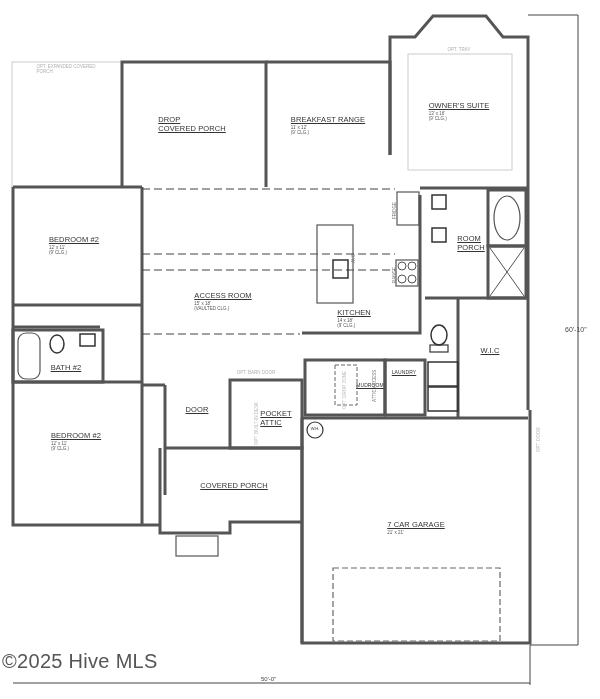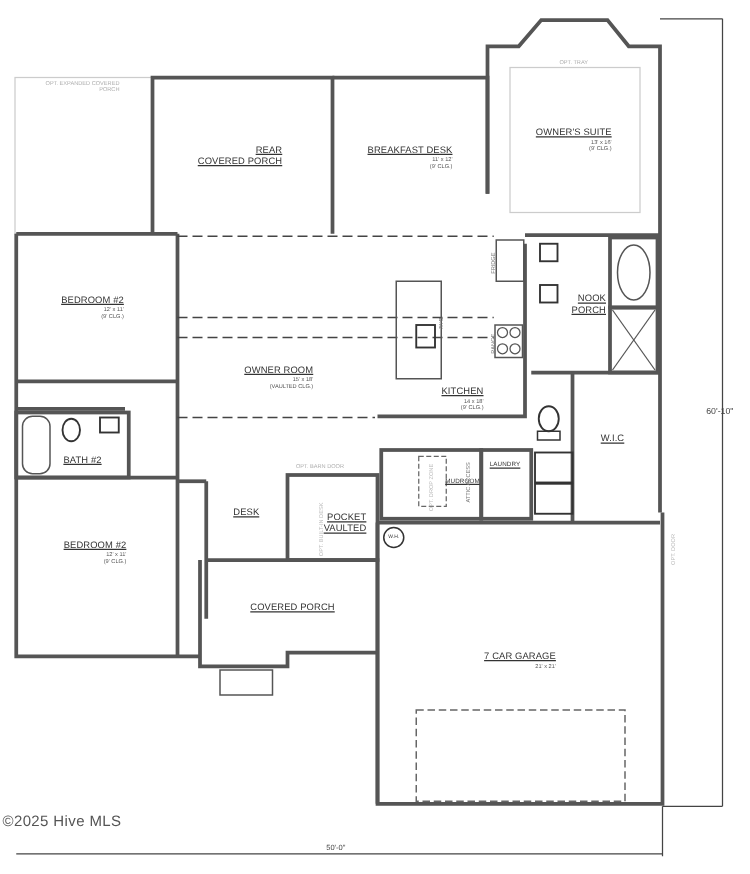--- a/index.html
+++ b/index.html
@@ -1,26 +1,26 @@
 <!DOCTYPE html>
 <html><head>
 <meta charset="utf-8">
 <style>
   html, body { margin: 0; padding: 0; background: #ffffff; }
   body { width: 600px; height: 699px; overflow: hidden; position: relative;
          font-family: "Liberation Sans", sans-serif; color: #333; }
   svg { position: absolute; left: 0; top: 0; }
-  .lbl { position: absolute; text-align: right; transform: translateX(-50%); white-space: nowrap; line-height: 1.15; }
+  .lbl { position: absolute; text-align: left; transform: translateX(-50%); white-space: nowrap; line-height: 1.15; }
   .rn { font-size: 7.5px; text-decoration: underline; color: #333; letter-spacing: 0.1px; }
   .rd { font-size: 4.5px; color: #555; }
   .opt { font-size: 4.5px; color: #b0b0b0; }
   .vert { position: absolute; font-size: 4.5px; color: #777; white-space: nowrap; transform-origin: left top; }
   .vertopt { color: #bbb; }
   .dim { position: absolute; font-size: 7px; color: #444; }
-  .wm { position: absolute; left: 2px; top: 650px; font-size: 12px; color: #555; letter-spacing: 0.3px; }
+  .wm { position: absolute; left: 2px; top: 650px; font-size: 20px; color: #555; letter-spacing: 0.3px; }
 </style>
 </head>
 <body>
 
 <svg width="600" height="699" viewBox="0 0 600 699">
   <g fill="none" stroke="#555" stroke-width="3">
 
     <rect x="12" y="62" width="110" height="125" stroke="#ccc" stroke-width="1"></rect>
 
     <polyline points="122,187 122,62 266,62 266,187"></polyline>
@@ -116,78 +116,78 @@
     <line x1="528" y1="15" x2="578" y2="15"></line>
     <line x1="530" y1="645" x2="578" y2="645"></line>
     <line x1="13" y1="683" x2="530" y2="683"></line>
     <line x1="530" y1="645" x2="530" y2="685"></line>
   </g>
 </svg>
 
 <div class="opt lbl" style="left:66px;top:64px"><span>OPT. EXPANDED COVERED</span><br><span>PORCH</span></div>
 
 <div class="lbl" style="left:192px;top:116px">
-  <div class="rn">REAR</div>
+  <div class="rn">DROP</div>
   <div class="rn">COVERED PORCH</div>
 </div>
 
 <div class="lbl" style="left:328px;top:116px">
-  <div class="rn">BREAKFAST DESK</div>
+  <div class="rn">BREAKFAST RANGE</div>
   <div class="rd">11' x 12'</div>
   <div class="rd">(9' CLG.)</div>
 </div>
 
 <div class="opt lbl" style="left:459px;top:47px">OPT. TRAY</div>
 <div class="lbl" style="left:459px;top:102px">
   <div class="rn">OWNER'S SUITE</div>
   <div class="rd">13' x 16'</div>
   <div class="rd">(9' CLG.)</div>
 </div>
 
 <div class="lbl" style="left:74px;top:236px">
   <div class="rn">BEDROOM #2</div>
   <div class="rd">12' x 11'</div>
   <div class="rd">(9' CLG.)</div>
 </div>
 
 <div class="lbl" style="left:223px;top:292px">
-  <div class="rn">OWNER ROOM</div>
+  <div class="rn">ACCESS ROOM</div>
   <div class="rd">15' x 18'</div>
   <div class="rd">(VAULTED CLG.)</div>
 </div>
 
-<div class="lbl" style="left:370px;top:309px">
+<div class="lbl" style="left:354px;top:309px">
   <div class="rn">KITCHEN</div>
   <div class="rd">14 x 18'</div>
   <div class="rd">(9' CLG.)</div>
 </div>
 
 <div class="lbl" style="left:471px;top:235px">
-  <div class="rn">NOOK</div>
+  <div class="rn">ROOM</div>
   <div class="rn">PORCH</div>
 </div>
 
 <div class="lbl" style="left:66px;top:364px">
     <div class="rn">BATH #2</div>
   </div>
 <div class="lbl" style="left:490px;top:347px">
     <div class="rn">W.I.C</div>
   </div>
 <div class="lbl" style="left:404px;top:370px;">
     <div class="rn" style="font-size:5px">LAUNDRY</div>
   </div>
 <div class="lbl" style="left:370px;top:383px;">
     <div class="rn" style="font-size:5px">MUDROOM</div>
   </div>
 <div class="lbl" style="left:197px;top:406px">
-    <div class="rn">DESK</div>
+    <div class="rn">DOOR</div>
   </div>
 <div class="lbl" style="left:276px;top:410px">
   <div class="rn">POCKET</div>
-  <div class="rn">VAULTED</div>
+  <div class="rn">ATTIC</div>
 </div>
 <div class="opt lbl" style="left:256px;top:370px">OPT. BARN DOOR</div>
 
 <div class="lbl" style="left:76px;top:432px">
   <div class="rn">BEDROOM #2</div>
   <div class="rd">12' x 11'</div>
   <div class="rd">(9' CLG.)</div>
 </div>
 
 <div class="lbl" style="left:234px;top:482px">

